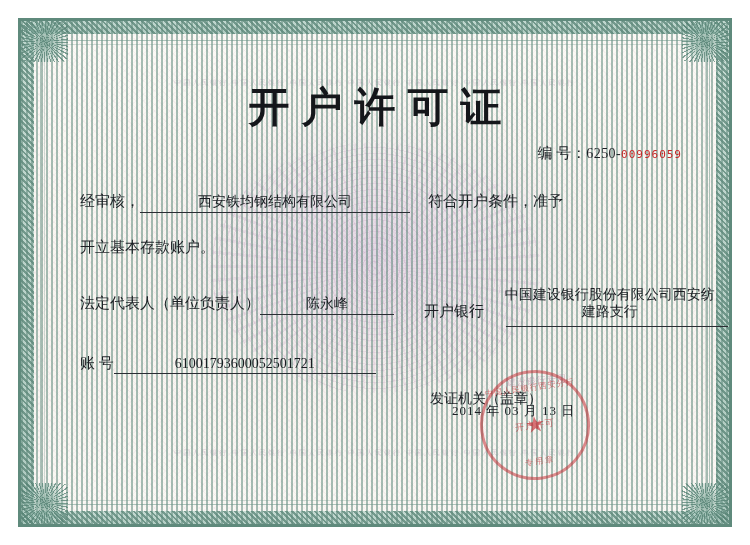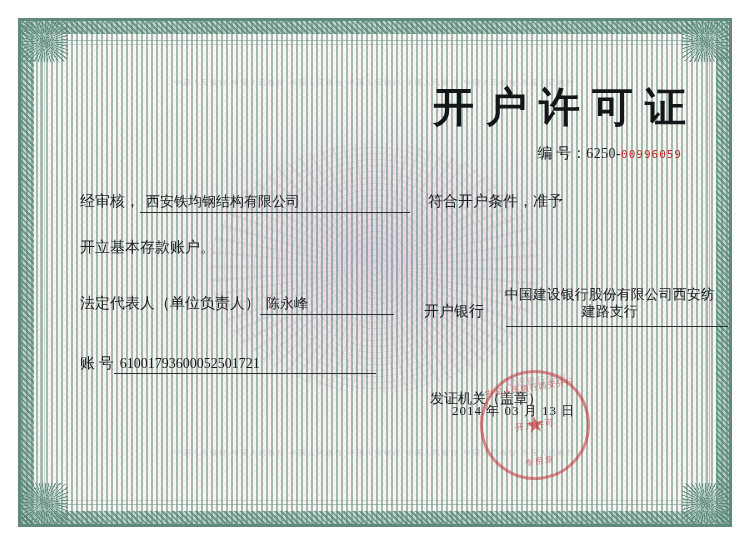--- a/index.html
+++ b/index.html
@@ -135,21 +135,21 @@
     top: 52px;
     width: 646px;
     height: 441px;
   }
 
   .title {
     position: absolute;
     left: 0;
     right: 0;
     top: 28px;
-    text-align: right;
+    text-align: center;
     font-family: "DejaVu Serif", "Liberation Serif", serif;
     font-size: 41px;
     font-weight: 700;
     letter-spacing: 12px;
     color: #14161a;
     text-indent: 12px;
   }
 
   .row {
     position: absolute;
@@ -169,21 +169,21 @@
     letter-spacing: 1px;
     font-family: "DejaVu Sans Mono", monospace;
   }
 
   .body-line1 { left: 28px; top: 140px; }
   .body-line2 { left: 28px; top: 186px; }
 
   .underline-field {
     display: inline-block;
     border-bottom: 1px solid #2a2d33;
-    text-align: left;
+    text-align: center;
     padding: 0 6px 1px 6px;
     font-size: 14px;
     color: #1a1d22;
     vertical-align: baseline;
   }
   .u-company { min-width: 258px; }
   .u-rep     { min-width: 122px; }
   .u-bank    { min-width: 232px; text-align: center; white-space: normal; line-height: 17px; height: 34px; border-bottom: none; }
   .u-account { min-width: 250px; }
 

